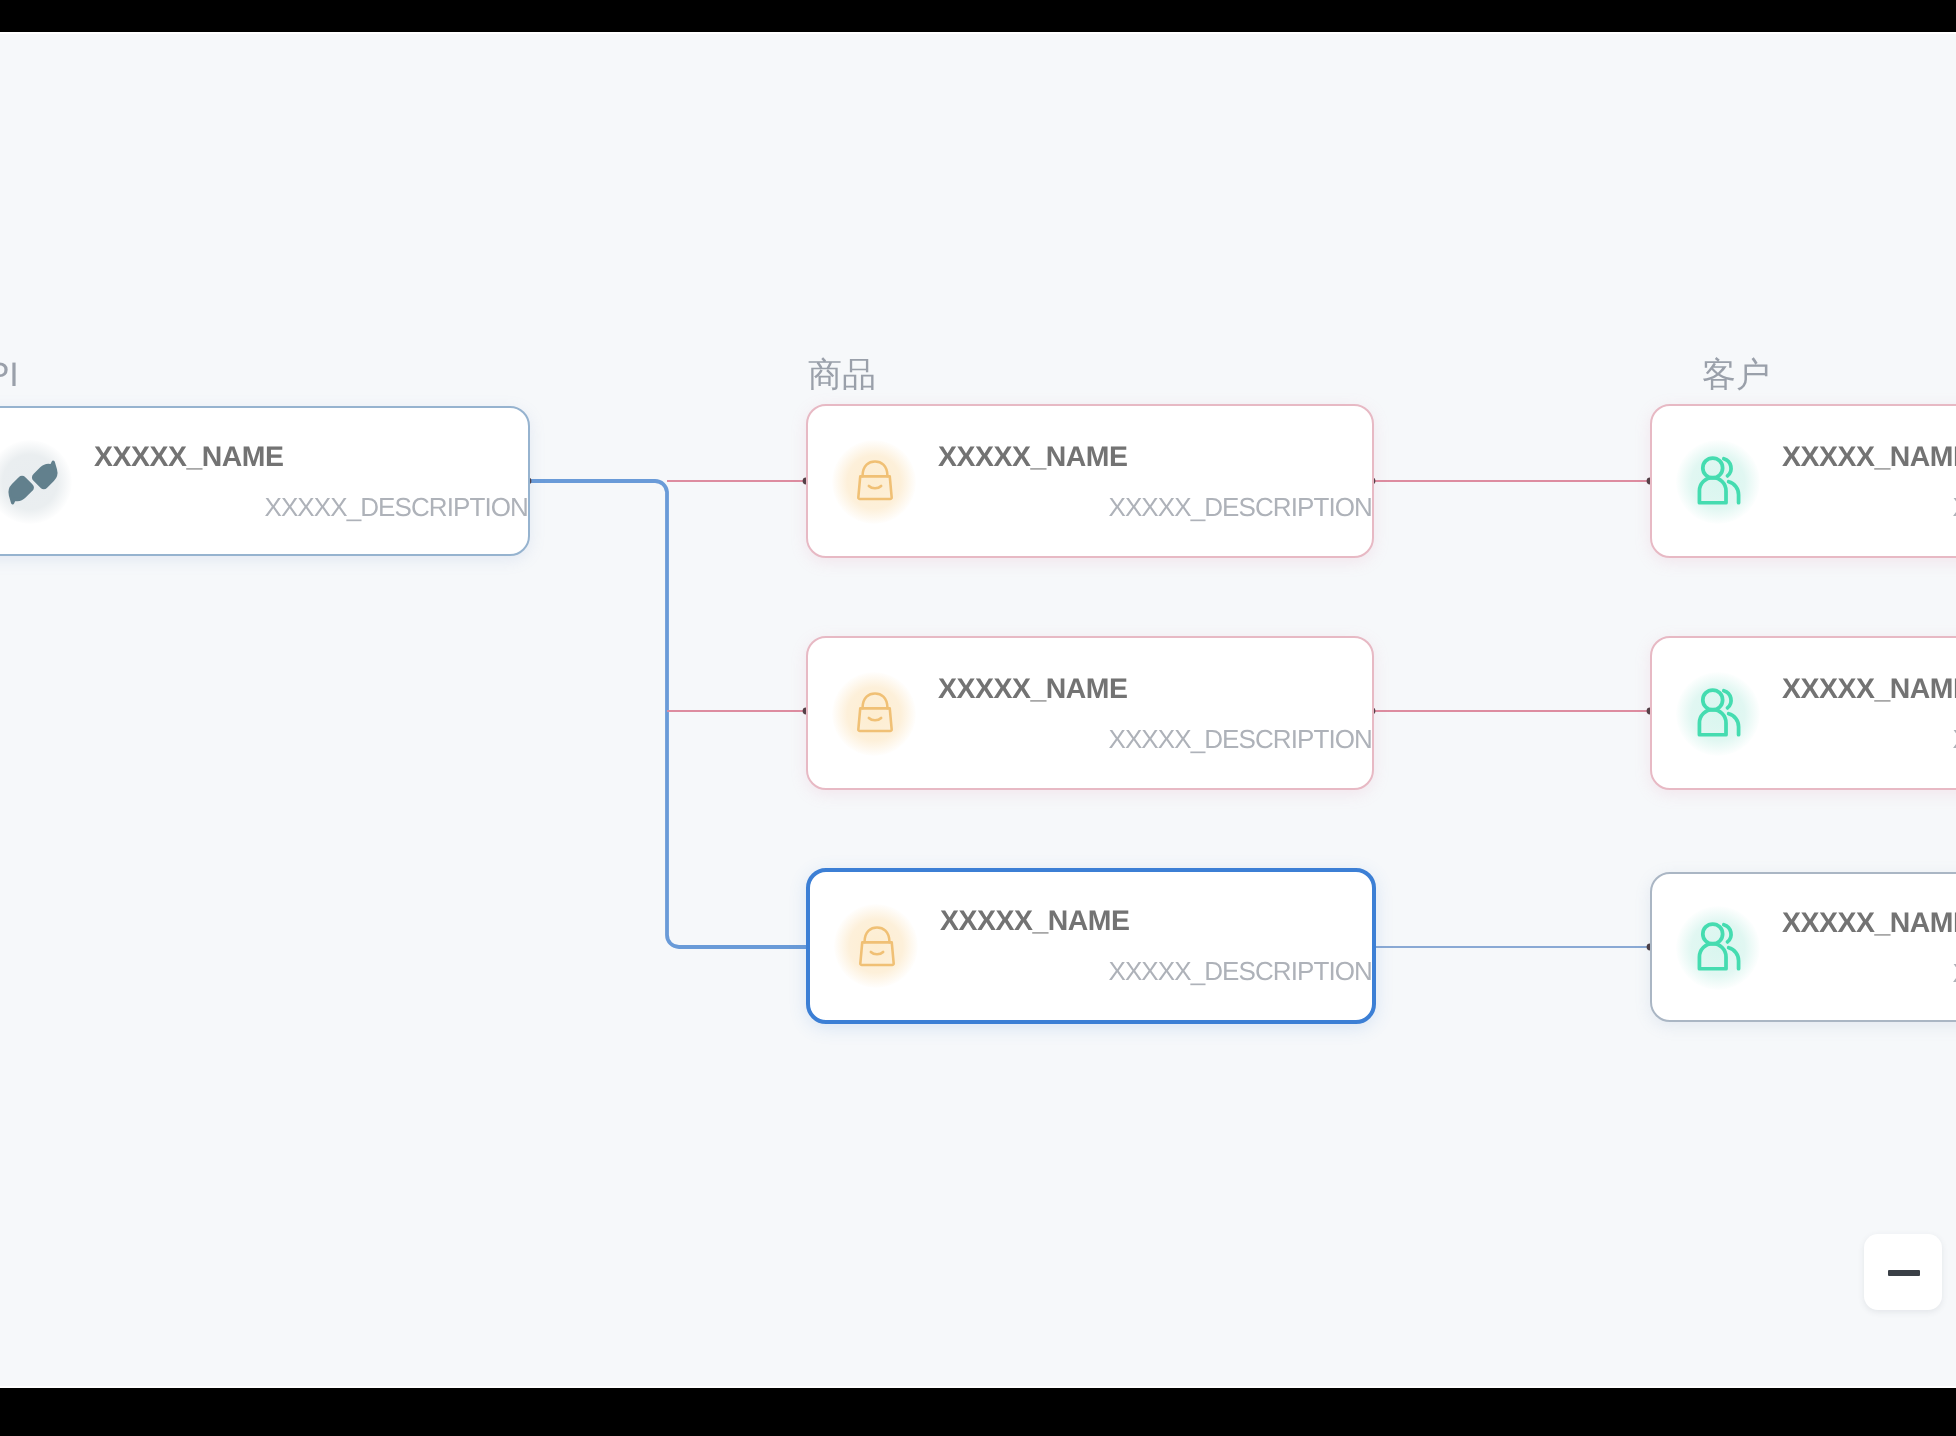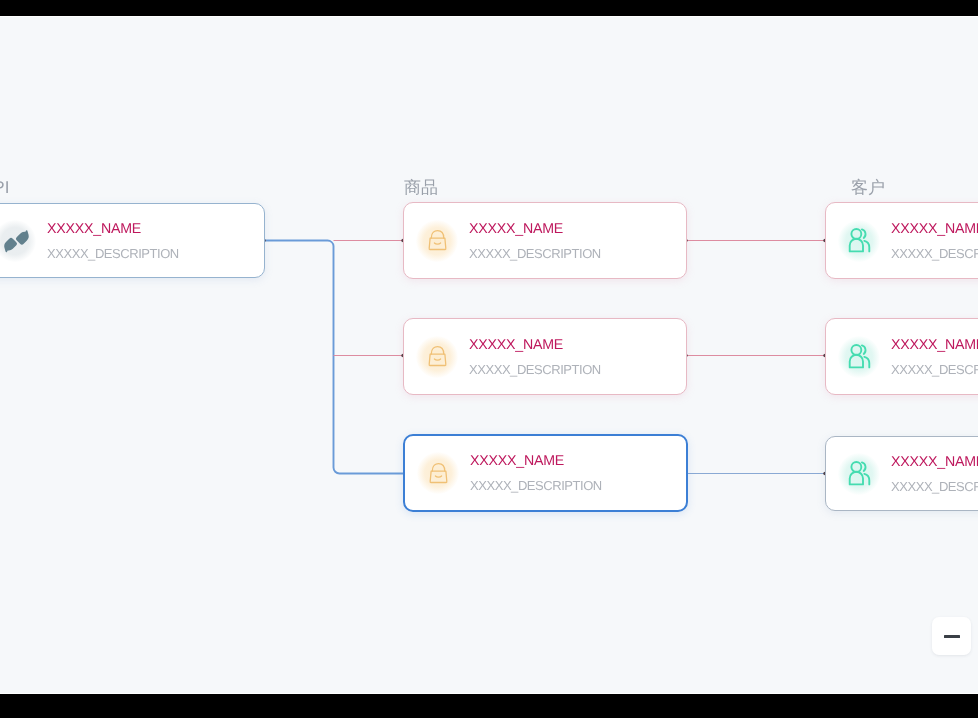--- a/index.html
+++ b/index.html
@@ -20,24 +20,24 @@
   svg#edges{position:absolute;left:0;top:0;width:978px;height:676px;overflow:visible;}
 
   .collabel{position:absolute;font-size:17px;color:#9aa0aa;letter-spacing:0px;
             white-space:nowrap;line-height:20px;}
 
   .card{position:absolute;box-sizing:border-box;border-radius:10px;
         display:flex;align-items:center;}
   .card .ico{flex:0 0 auto;width:42px;height:42px;margin-left:12px;
              display:flex;align-items:center;justify-content:center;border-radius:50%;}
   .card .txt{flex:1 1 auto;margin-left:11px;min-width:0;}
-  .card .nm{font-size:14.2px;font-weight:400;color:#be185d;letter-spacing:-0.22px;
+  .card .nm{font-size:14.2px;font-weight:700;color:#737373;letter-spacing:-0.22px;
             line-height:17px;white-space:nowrap;}
   .card .ds{font-size:13px;color:#aeb2b9;letter-spacing:-0.45px;margin-top:9px;
-            line-height:14px;white-space:nowrap;}
+            line-height:14px;white-space:nowrap;text-align:right;}
 
   .c-api{background:#ffffff;border:1px solid #96b3cf;
          box-shadow:0 2px 8px rgba(120,150,200,.15);}
   .c-pink{background:#ffffff;border:1px solid #e7b9c4;
           box-shadow:0 2px 8px rgba(225,150,175,.18);}
   .c-sel{background:#ffffff;border:2px solid #3c7fd5;
          box-shadow:0 2px 9px rgba(70,130,215,.16);}
   .c-gray{background:#ffffff;border:1px solid #aab6c4;
           box-shadow:0 2px 8px rgba(120,150,190,.15);}
 

